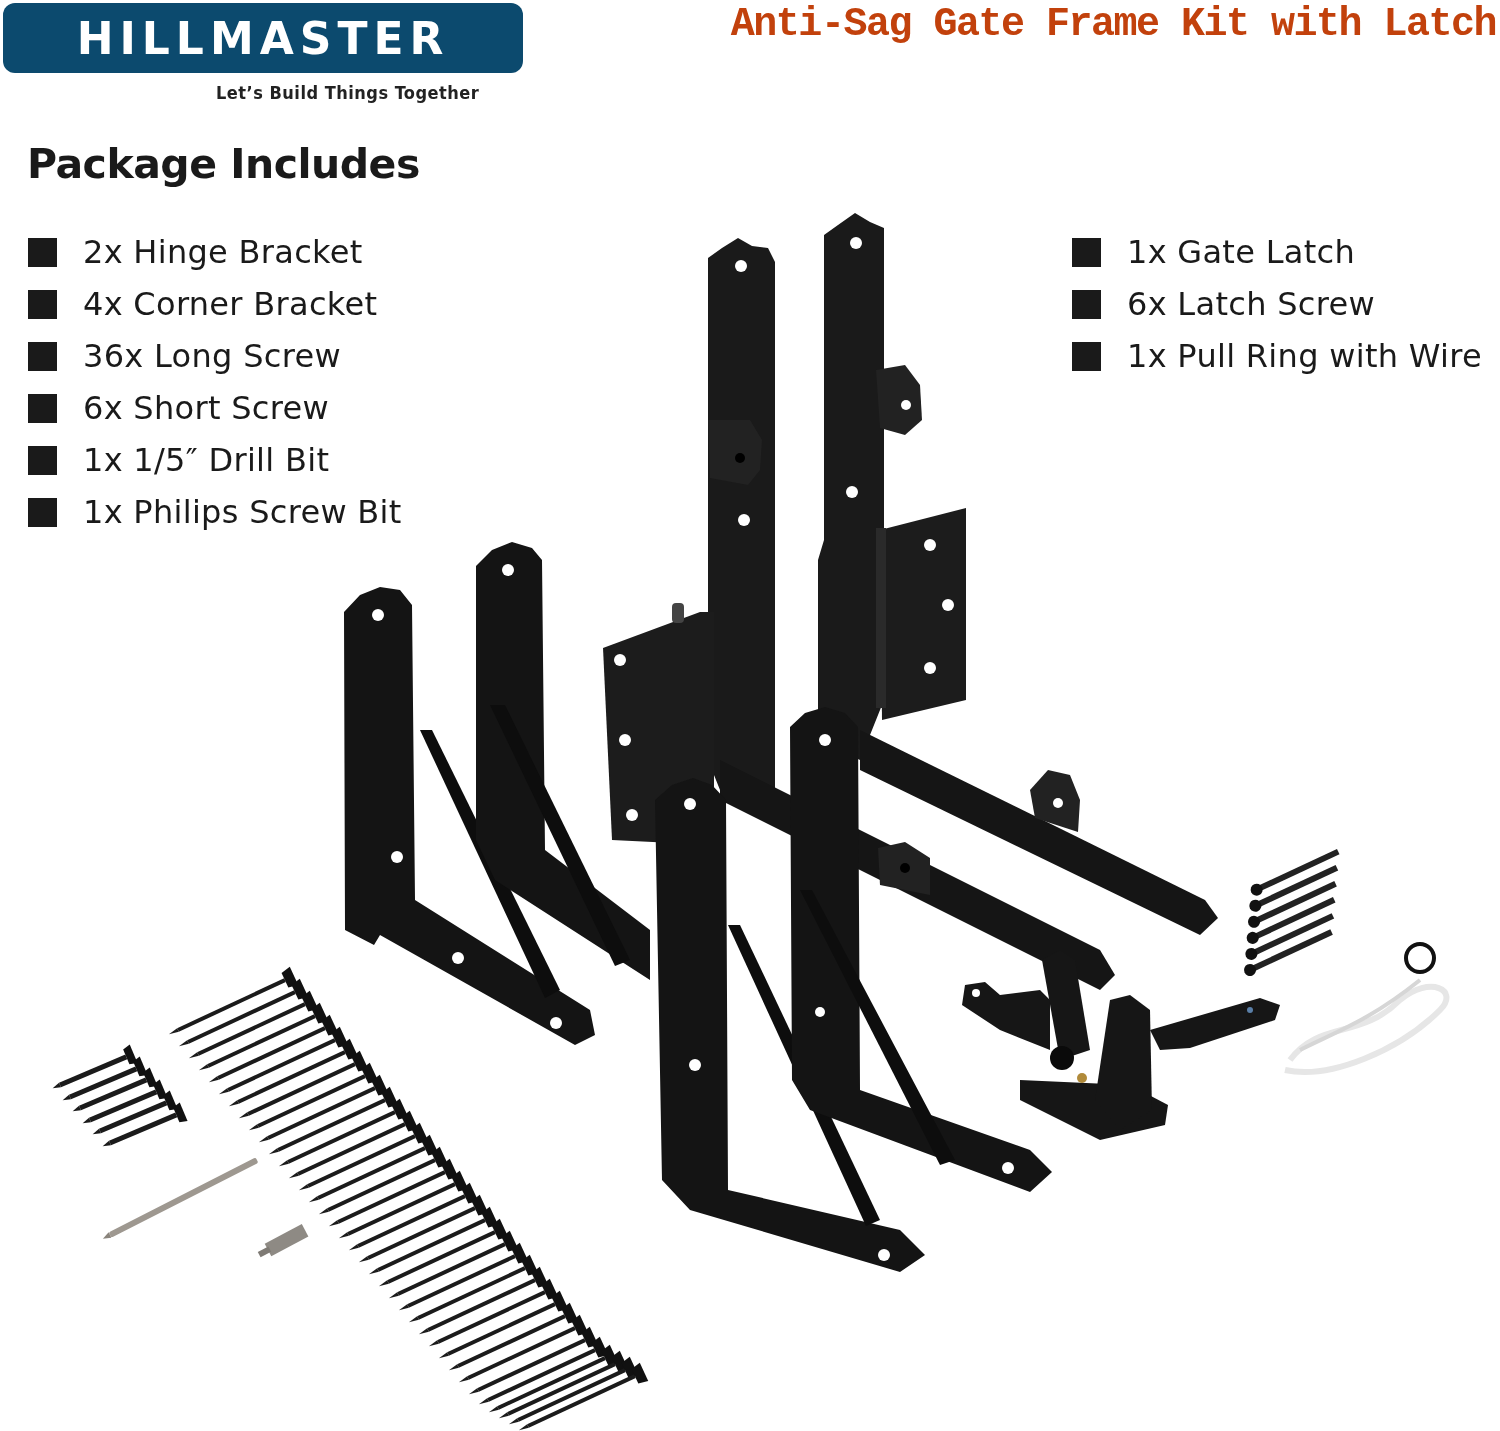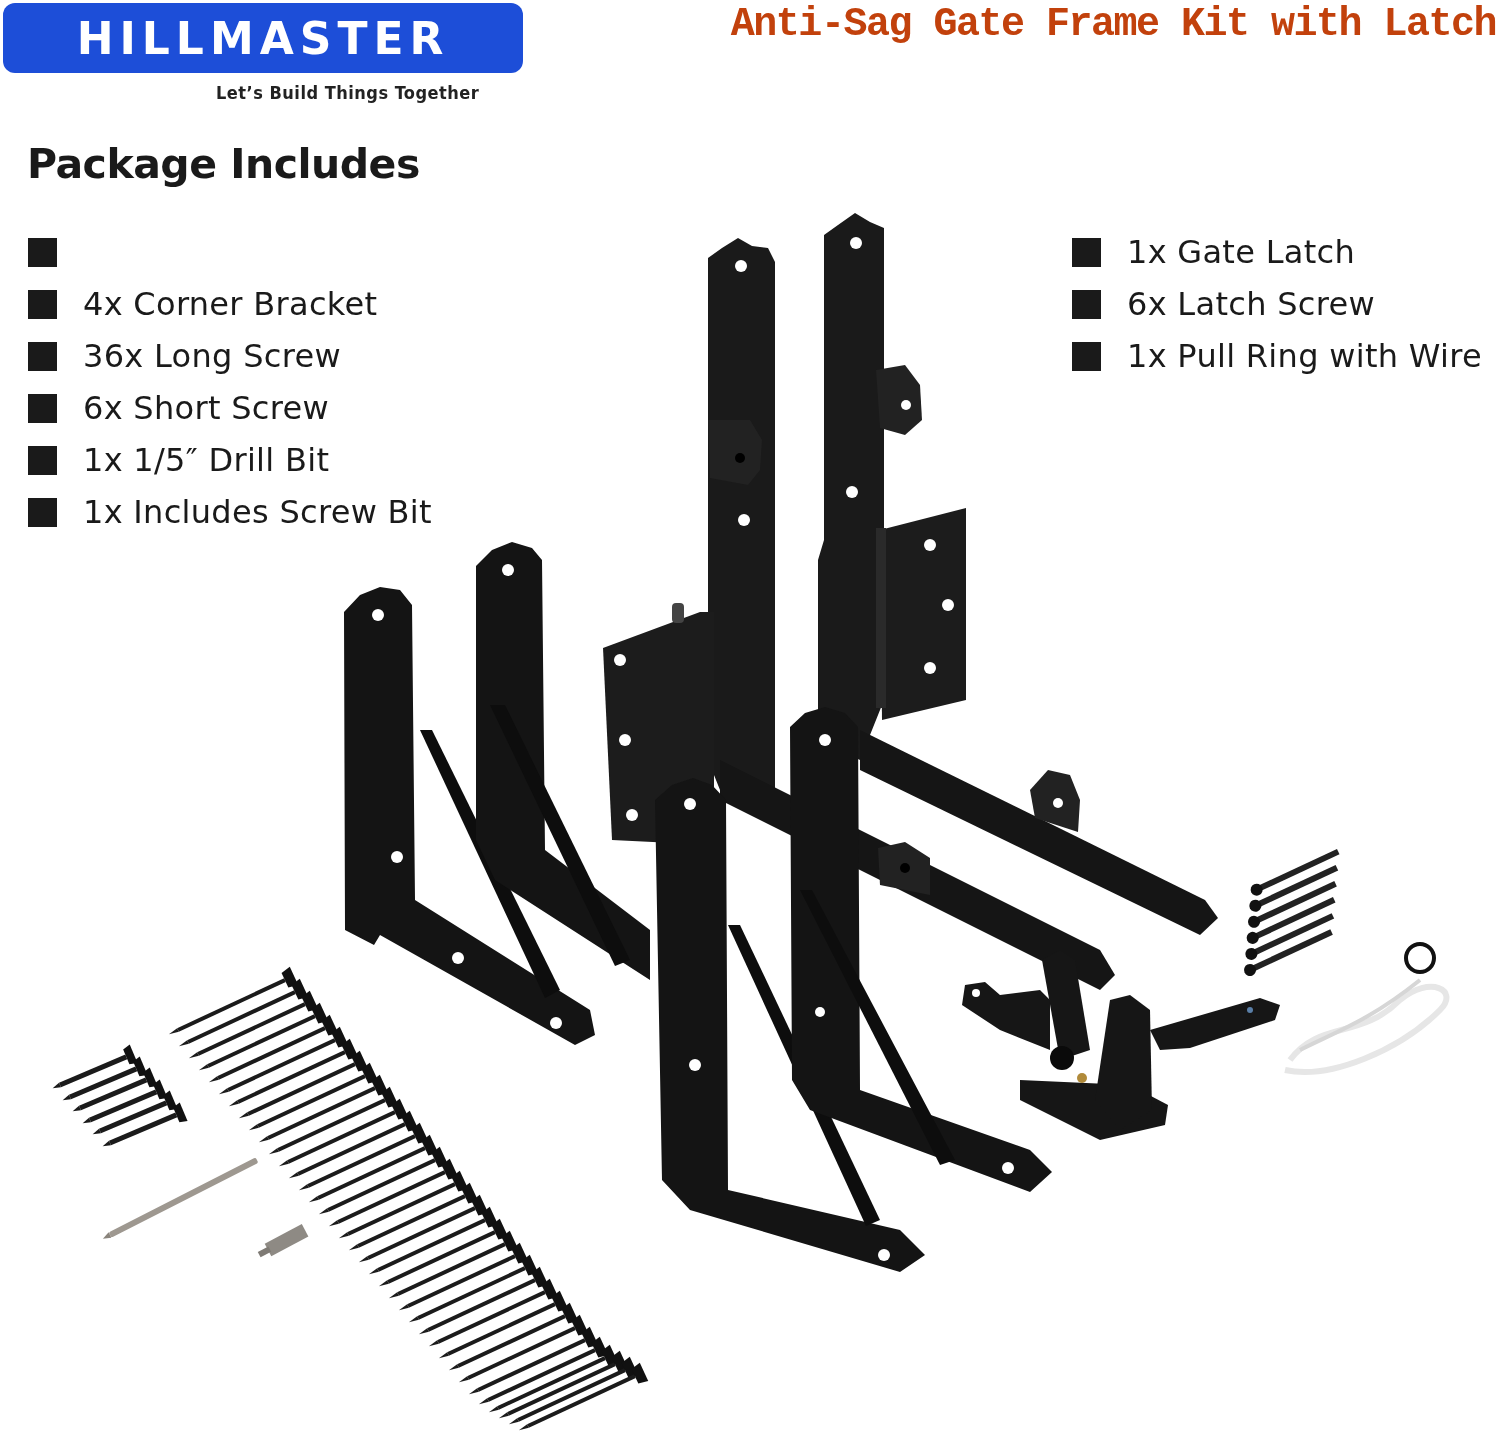--- a/index.html
+++ b/index.html
@@ -1,17 +1,17 @@
 <!DOCTYPE html>
 <html><head>
 <meta charset="utf-8">
 <style>
   html, body { margin: 0; padding: 0; background: #ffffff; }
   body { width: 1500px; height: 1431px; position: relative; overflow: hidden; font-family: "DejaVu Sans", "Liberation Sans", sans-serif; color: #1a1a1a; }
-  .logo-box { position: absolute; left: 3px; top: 3px; width: 520px; height: 70px; background: #1d4ed8; border-radius: 12px; display: flex; align-items: center; justify-content: center; }
+  .logo-box { position: absolute; left: 3px; top: 3px; width: 520px; height: 70px; background: #0c4a6e; border-radius: 12px; display: flex; align-items: center; justify-content: center; }
   .logo-text { color: #fff; font-family: "DejaVu Sans", sans-serif; font-weight: bold; font-size: 44px; letter-spacing: 6px; }
   .tagline { position: absolute; left: 216px; top: 82px; font-family: "DejaVu Sans Condensed", "DejaVu Sans", sans-serif; font-weight: bold; font-size: 18px; letter-spacing: 0.5px; color: #222; }
   .title { position: absolute; right: 4px; top: 2px; font-family: Liberation Mono, monospace; font-weight: bold; font-size: 40px; letter-spacing: -1.5px; color: #c2410c; }
   .pkg-heading { position: absolute; left: 27px; top: 140px; font-family: "DejaVu Sans", sans-serif; font-weight: bold; font-size: 41px; letter-spacing: -0.5px; color: #1a1a1a; }
   .list { position: absolute; margin: 0; padding: 0; list-style: none; }
   .list.left { left: 28px; top: 226px; }
   .list.right { left: 1072px; top: 226px; }
   .list li { height: 52px; display: flex; align-items: center; }
   .bullet { width: 29px; height: 29px; background: #1a1a1a; display: inline-block; margin-right: 26px; flex: none; }
   .item-text { font-family: "DejaVu Sans", sans-serif; font-size: 32px; color: #1a1a1a; letter-spacing: 0.3px; }
@@ -24,40 +24,41 @@
   <span class="logo-text">HILLMASTER</span>
 </div>
 <div class="tagline">Let’s Build Things Together</div>
 <div class="title">Anti-Sag Gate Frame Kit with Latch</div>
 
 <div class="pkg-heading">Package Includes</div>
 
 <ul class="list left">
   <li>
       <span class="bullet"></span>
+      <span class="item-text">2x Hinge Bracket</span>
     </li>
   <li>
       <span class="bullet"></span>
       <span class="item-text">4x Corner Bracket</span>
     </li>
   <li>
       <span class="bullet"></span>
       <span class="item-text">36x Long Screw</span>
     </li>
   <li>
       <span class="bullet"></span>
       <span class="item-text">6x Short Screw</span>
     </li>
   <li>
       <span class="bullet"></span>
       <span class="item-text">1x 1/5″ Drill Bit</span>
     </li>
   <li>
       <span class="bullet"></span>
-      <span class="item-text">1x Includes Screw Bit</span>
+      <span class="item-text">1x Philips Screw Bit</span>
     </li>
 </ul>
 
 <ul class="list right">
   <li>
       <span class="bullet"></span>
       <span class="item-text">1x Gate Latch</span>
     </li>
   <li>
       <span class="bullet"></span>

